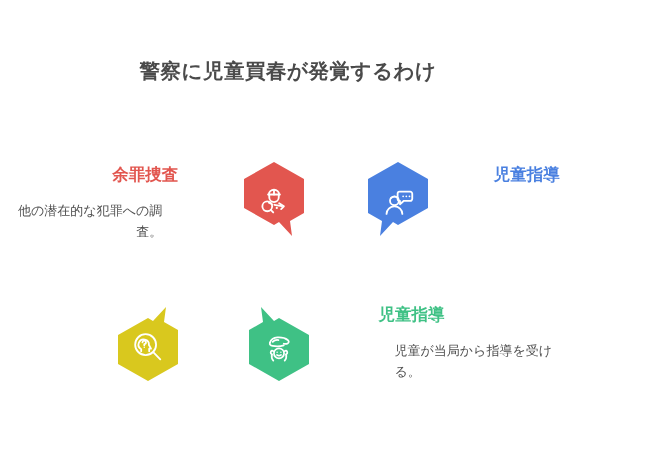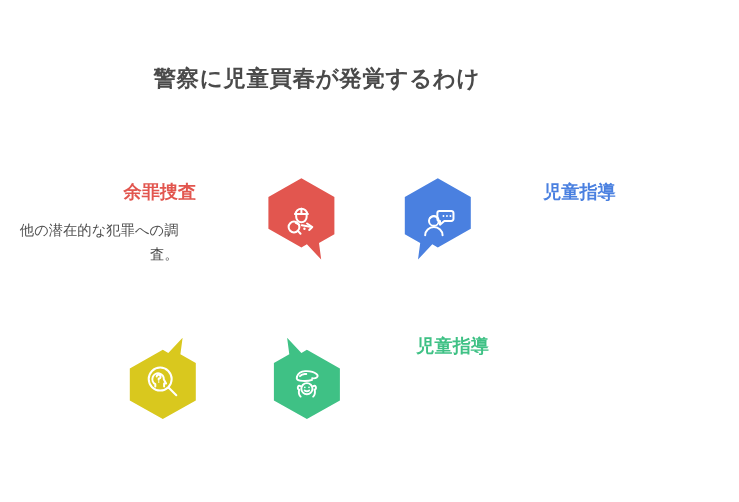--- a/index.html
+++ b/index.html
@@ -233,17 +233,18 @@
             <circle cx="21.6" cy="30.6" r="0.95" fill="#ffffff" stroke="none"></circle>
             <circle cx="26.4" cy="30.6" r="0.95" fill="#ffffff" stroke="none"></circle>
             <path d="M21.4 34 q2.6 2 5.2 0"></path>
           </svg>
         </div>
       </div>
     </div>
 
     <div class="text-col right">
       <div class="item-heading" style="color:#3fc185">児童指導</div>
+      <div class="item-body">児童が当局から指導を受ける。</div>
     </div>
   </div>
 
 
 </div>
 
 </body></html>

